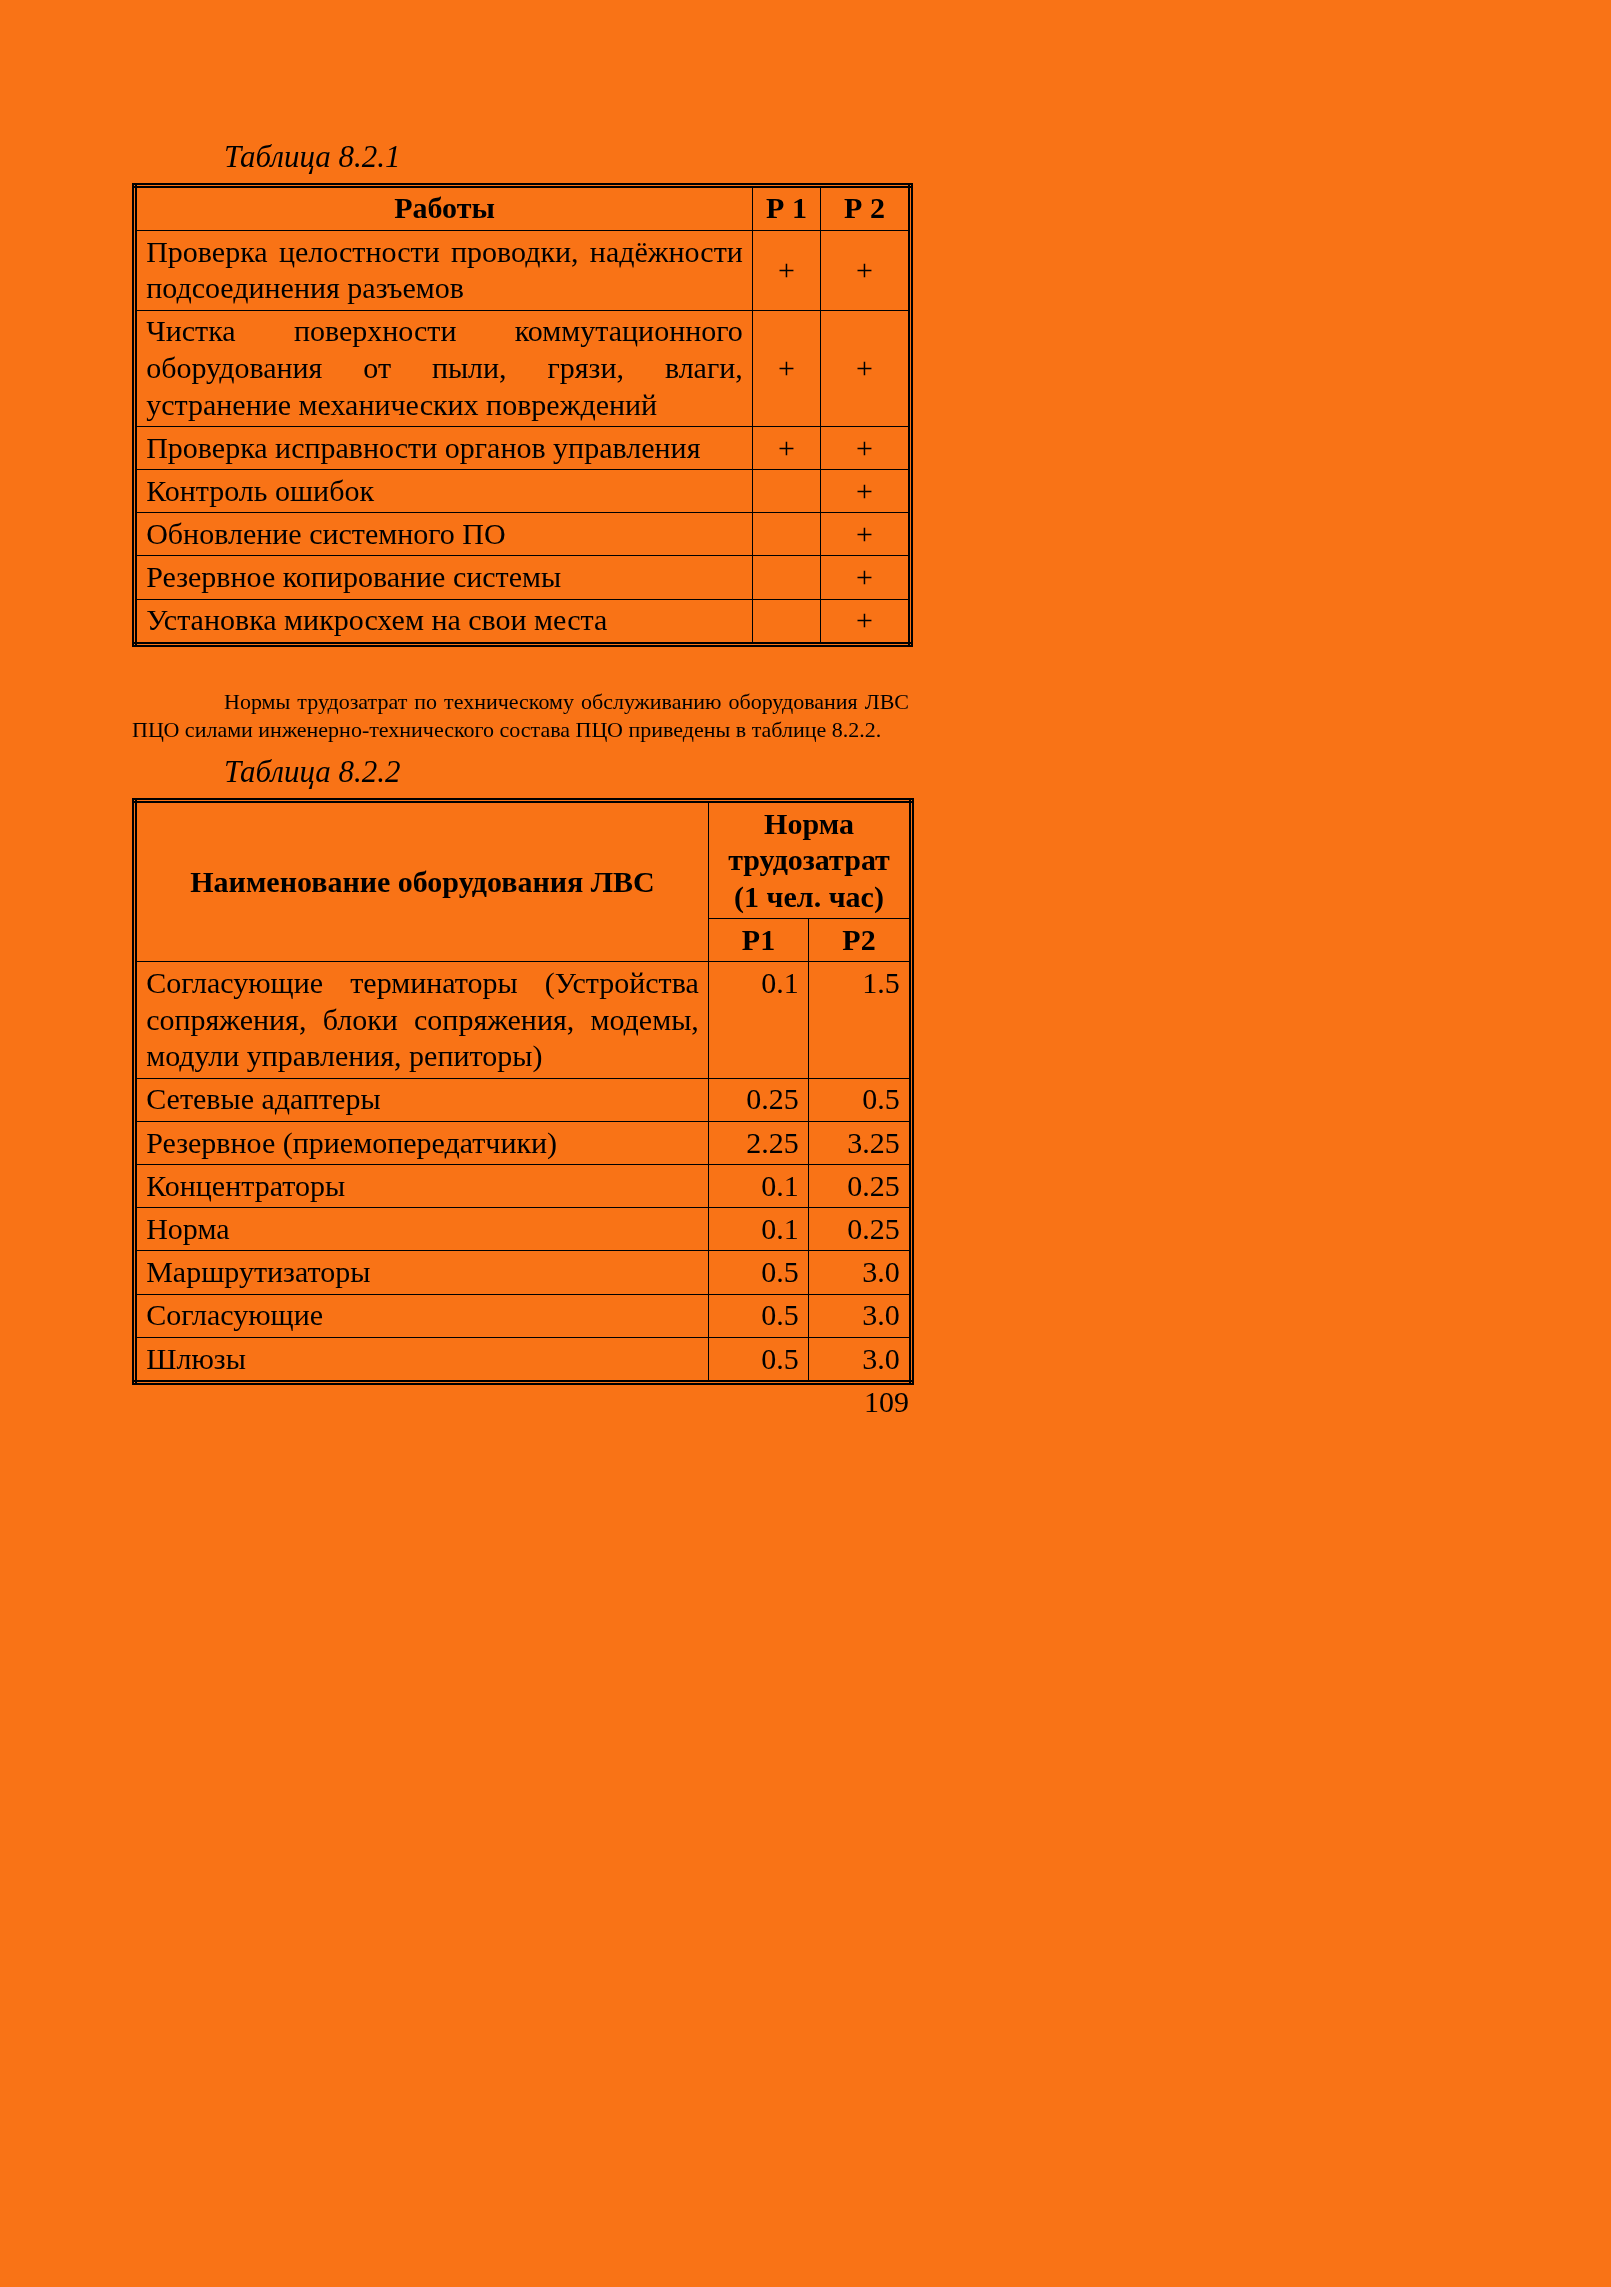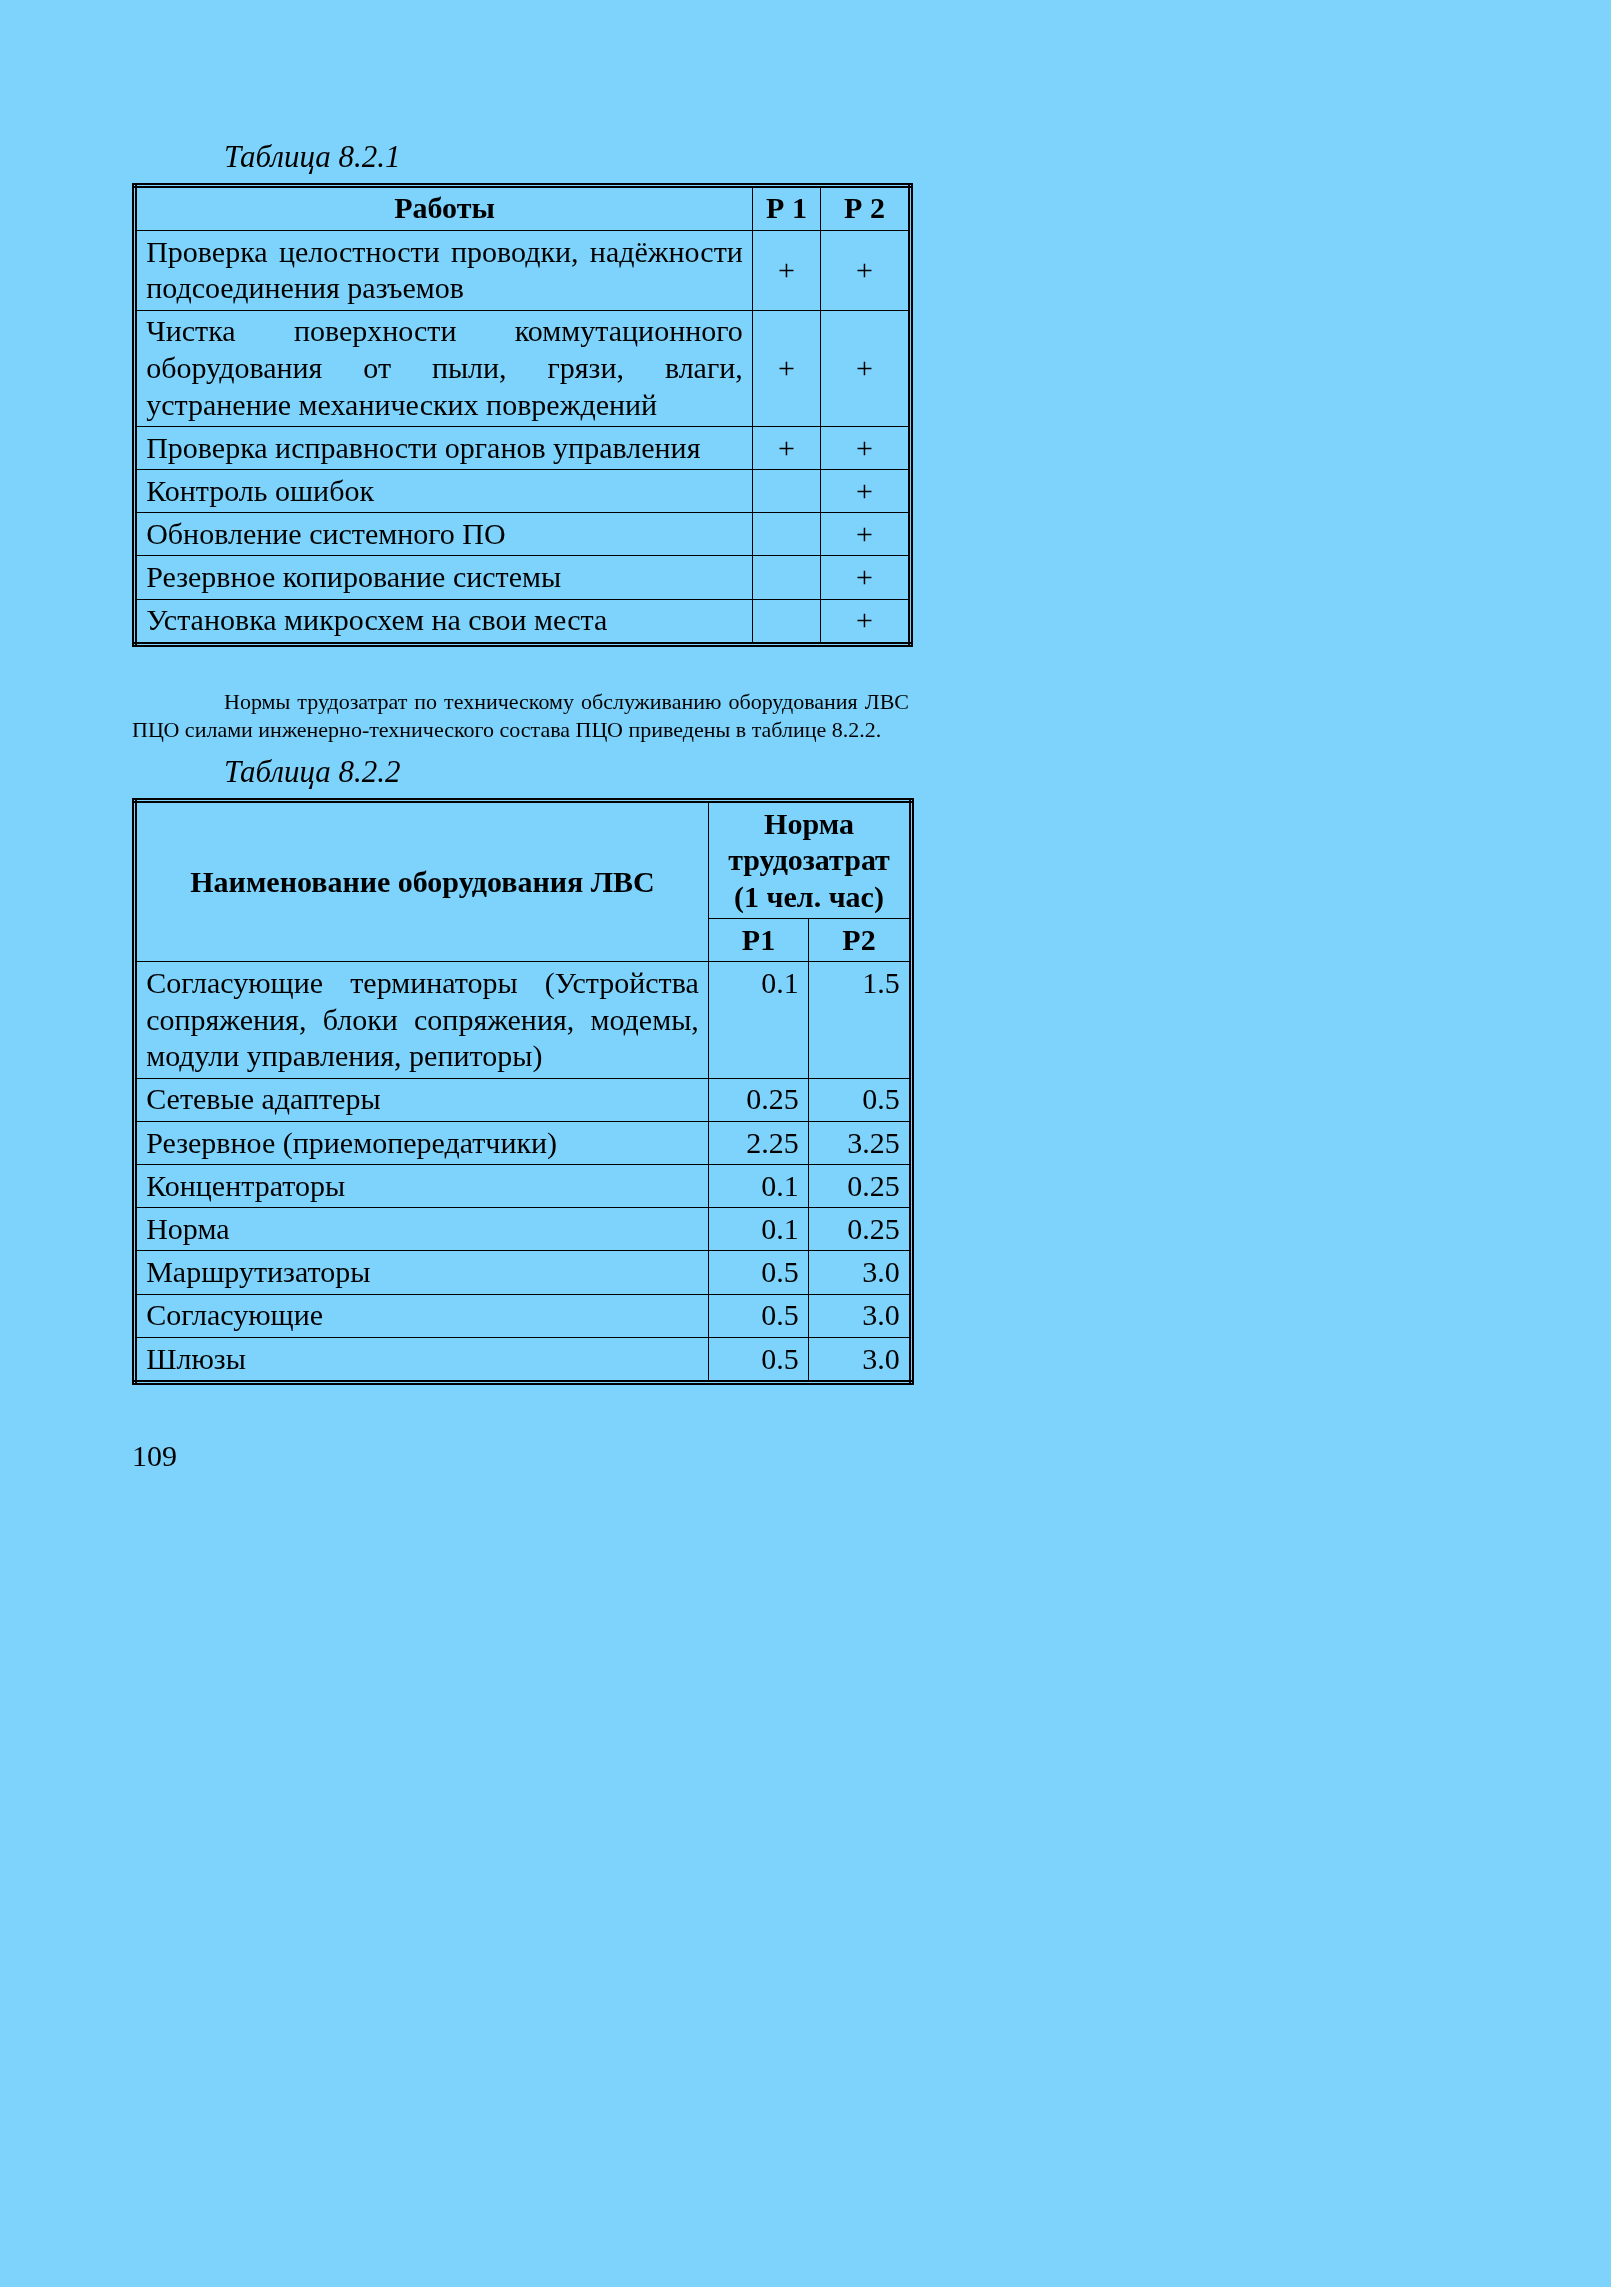--- a/index.html
+++ b/index.html
@@ -4,21 +4,21 @@
   <style>
     html, body {
       margin: 0;
       padding: 0;
       background: #ffffff;
     }
     .page {
       position: relative;
       width: 1611px;
       height: 2288px;
-      background: #7dd3fc;
+      background: #f97316;
       color: #000000;
       font-family: "Liberation Serif", serif;
       overflow: hidden;
     }
     .content {
       position: absolute;
       left: 132px;
       top: 138px;
       width: 777px;
     }
@@ -63,23 +63,22 @@
       font-size: 22px;
       line-height: 1.28;
       text-align: justify;
       text-indent: 92px;
       margin: 41px 0 9px 0;
     }
     .t2-caption {
       margin-top: 5px;
     }
     .page-number {
-      text-align: left;
+      text-align: right;
       font-size: 30px;
-      margin-top: 54px;
     }
   </style>
 </head>
 <body>
 
 <div class="page">
   <div class="content">
 
     <p class="table-caption">Таблица 8.2.1</p>
 

